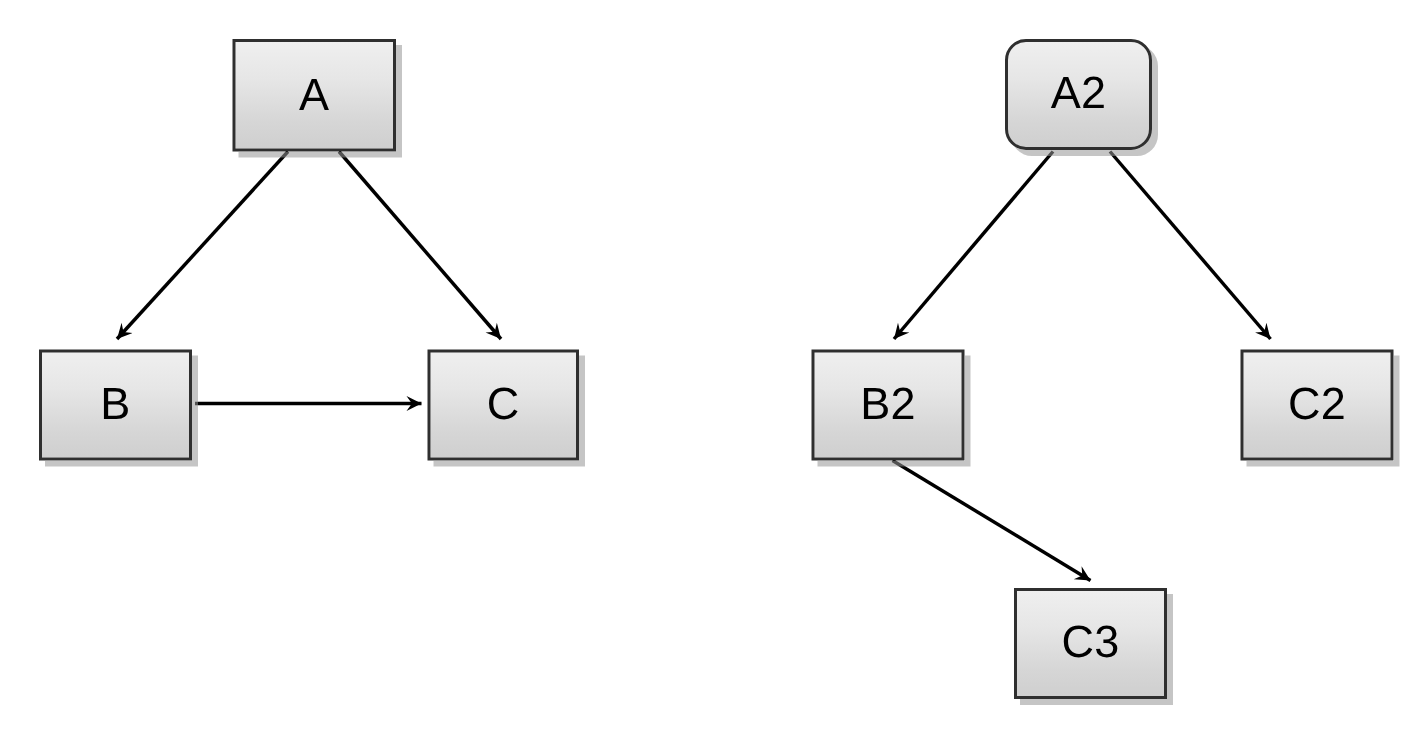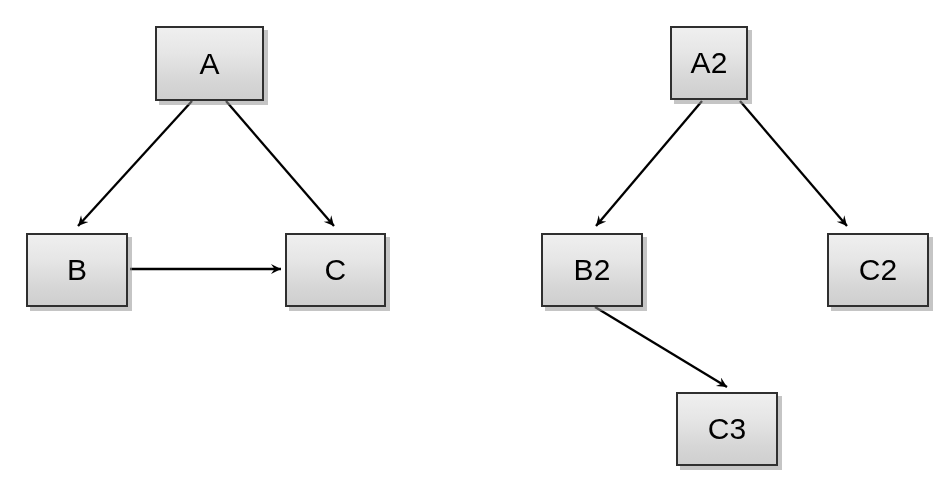--- a/index.html
+++ b/index.html
@@ -74,21 +74,21 @@
   </div>
 
   <div class="node" style="left:26px; top:233px; width:102px; height:74px;">
     <span class="node-label">B</span>
   </div>
 
   <div class="node" style="left:285px; top:233px; width:101px; height:74px;">
     <span class="node-label">C</span>
   </div>
 
-  <div class="node" style="left:670px; top:26px; width:78px; height:74px;">
+  <div class="node" style="left:670px; top:26px; width:98px; height:74px;border-radius:14px;">
     <span class="node-label">A2</span>
   </div>
 
   <div class="node" style="left:541px; top:233px; width:102px; height:74px;">
     <span class="node-label">B2</span>
   </div>
 
   <div class="node" style="left:799px; top:233px; width:102px; height:74px;margin-left:28px;">
     <span class="node-label">C2</span>
   </div>

